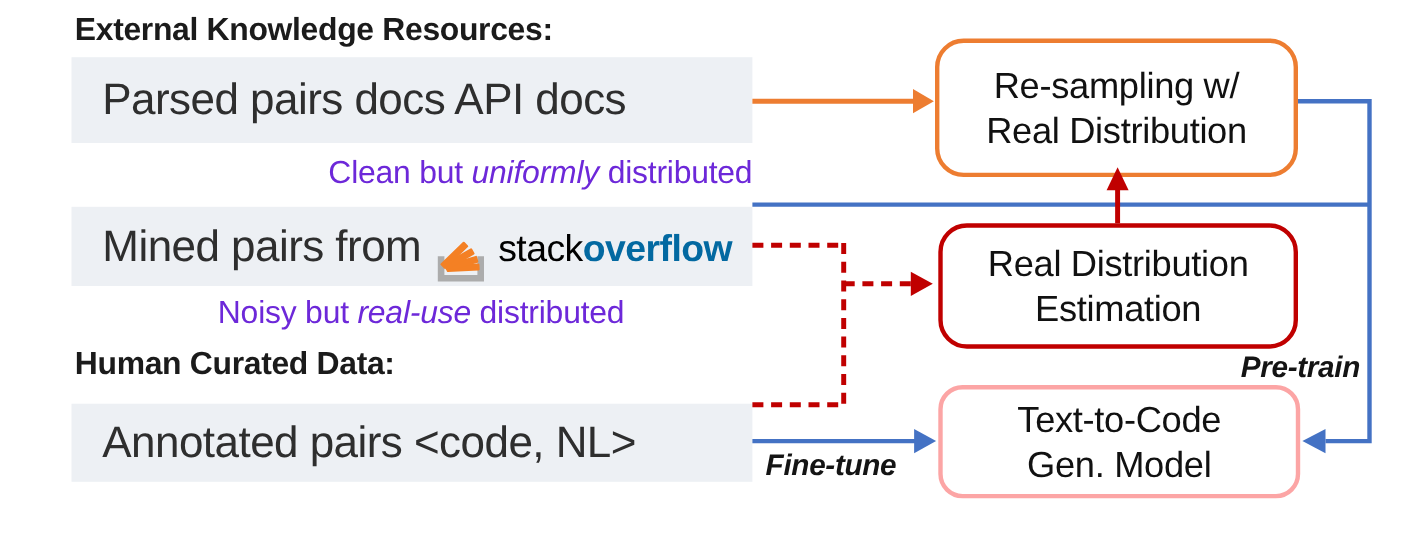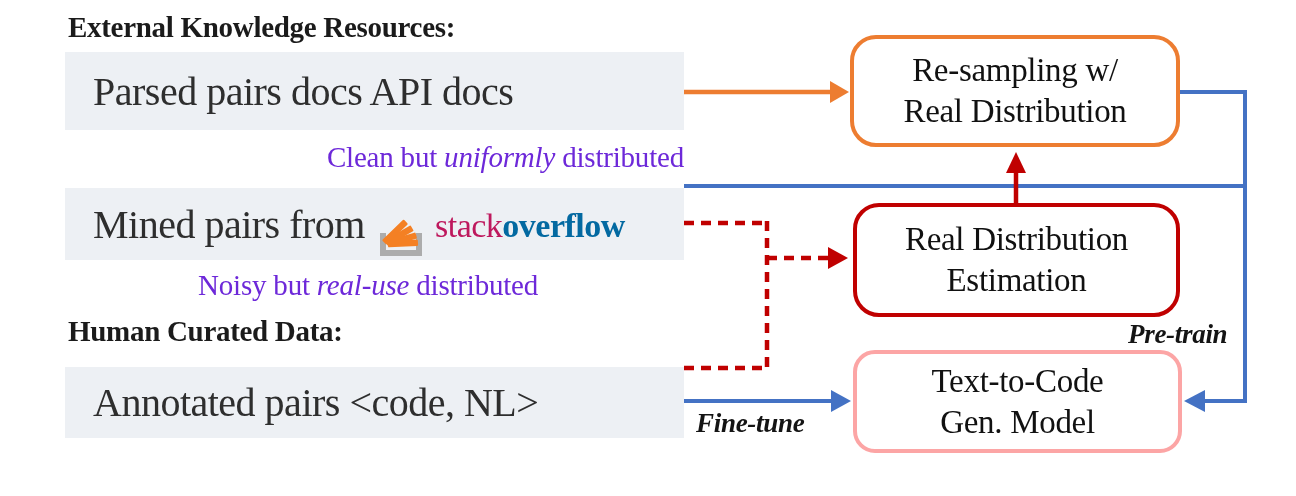--- a/index.html
+++ b/index.html
@@ -1,18 +1,18 @@
 <!DOCTYPE html>
 <html><head>
 <meta charset="utf-8">
 <style>
   html,body{margin:0;padding:0;background:#ffffff;}
   .stage{
     position:relative;width:1296px;height:496px;background:#ffffff;
-    font-family:Liberation Serif, serif;overflow:hidden;
+    font-family:Liberation Sans, sans-serif;overflow:hidden;
   }
   .section-header{
     position:absolute;font-size:29px;font-weight:700;color:#1b1b1b;
     letter-spacing:-0.3px;white-space:nowrap;
   }
   .gray-panel{
     position:absolute;left:65px;width:619px;background:#EDF0F4;
     display:flex;align-items:center;padding-left:28px;box-sizing:border-box;
     font-size:40px;color:#2e2e2e;white-space:nowrap;letter-spacing:-0.5px;
   }
@@ -21,32 +21,32 @@
     letter-spacing:-0.2px;
   }
   .caption .ital{font-style:italic;}
   .cap-right{left:65px;width:619px;text-align:right;}
   .node{
     position:absolute;background:#ffffff;display:flex;flex-direction:column;
     justify-content:center;align-items:center;text-align:center;
     font-size:33px;color:#111111;line-height:41px;box-sizing:border-box;
     letter-spacing:-0.3px;z-index:2;
   }
-  .node-orange{left:850px;top:35px;width:330px;height:112px;border:4px solid #ED7D31;border-radius:26px;}
+  .node-orange{left:850px;top:35px;width:330px;height:126px;border:4px solid #ED7D31;border-radius:26px;}
   .node-red{left:853px;top:203px;width:327px;height:114px;border:4px solid #C00000;border-radius:26px;}
   .node-blue{left:853px;top:350px;width:329px;height:103px;border:4px solid #fca5a5;border-radius:22px;}
   .edge-label{
     position:absolute;font-size:27px;font-style:italic;font-weight:700;
     color:#141414;white-space:nowrap;letter-spacing:-0.3px;z-index:4;
   }
   .connector-layer{position:absolute;left:0;top:0;z-index:3;pointer-events:none;}
   .so-logo{display:flex;align-items:center;margin-left:12px;}
   .so-icon{margin-top:10px;}
   .so-word{font-size:34px;margin-left:8px;letter-spacing:-0.5px;margin-top:4px;}
-  .so-stack{color:#be185d;font-weight:400;}
+  .so-stack{color:#000000;font-weight:400;}
   .so-over{color:#0369a1;font-weight:700;margin-top:44px;}
 </style>
 </head>
 <body>
 
 <div class="stage">
 
   <svg class="connector-layer" width="1296" height="496" viewBox="0 0 1296 496">
 
     <path d="M684 186 H1245" fill="none" stroke="#4472C4" stroke-width="4"></path>

